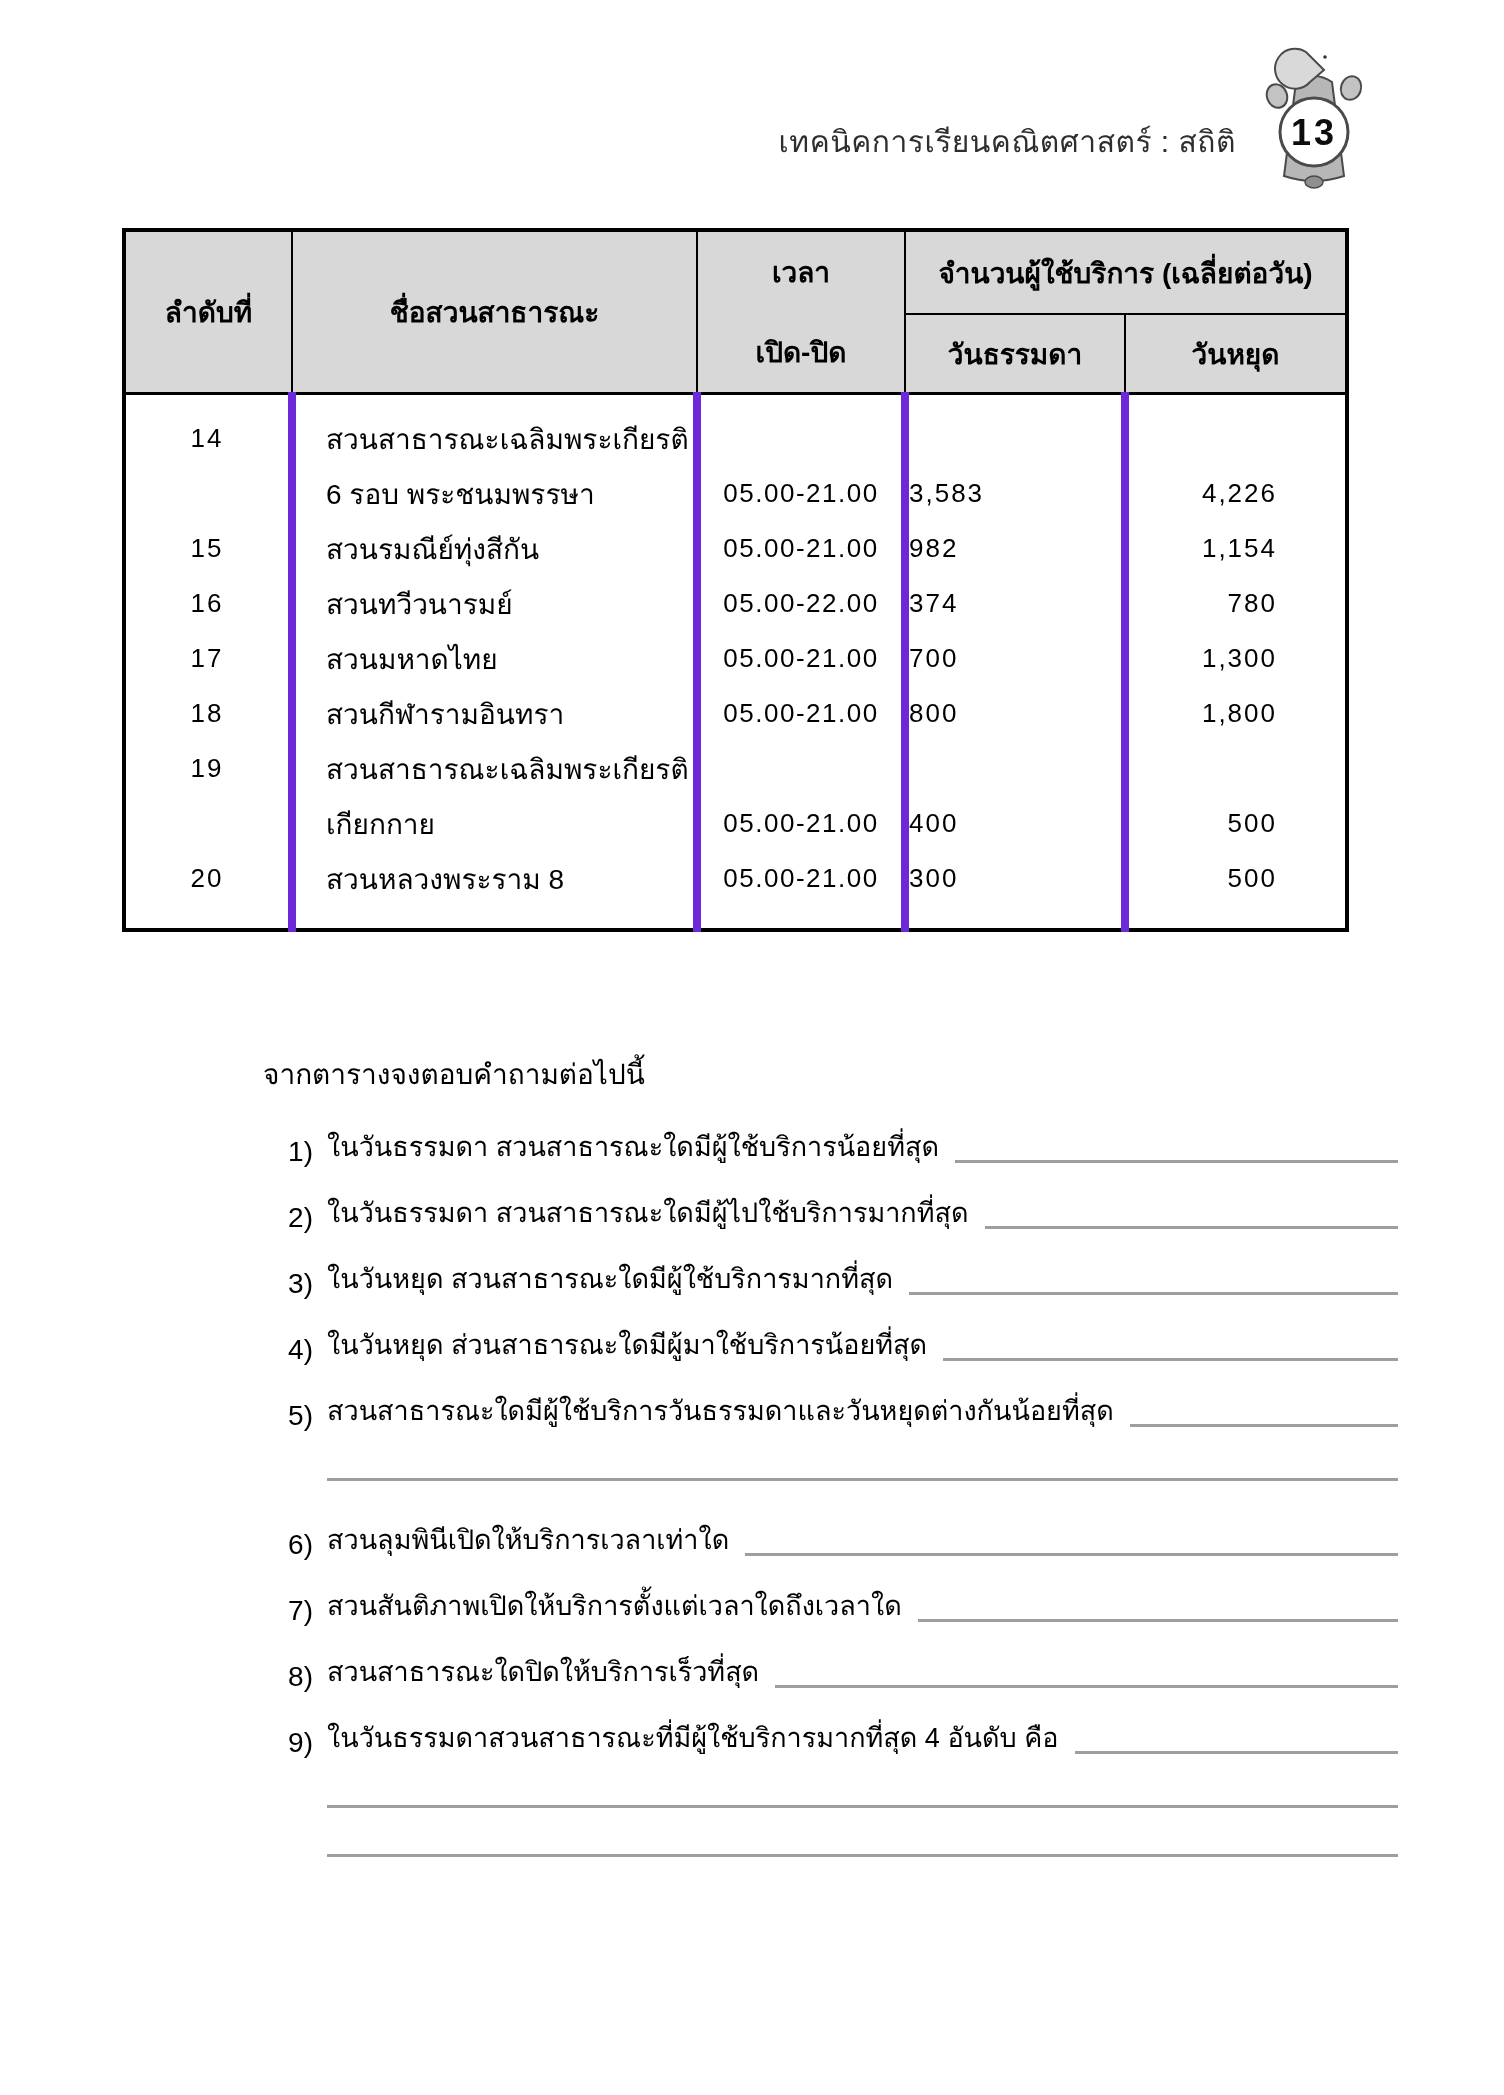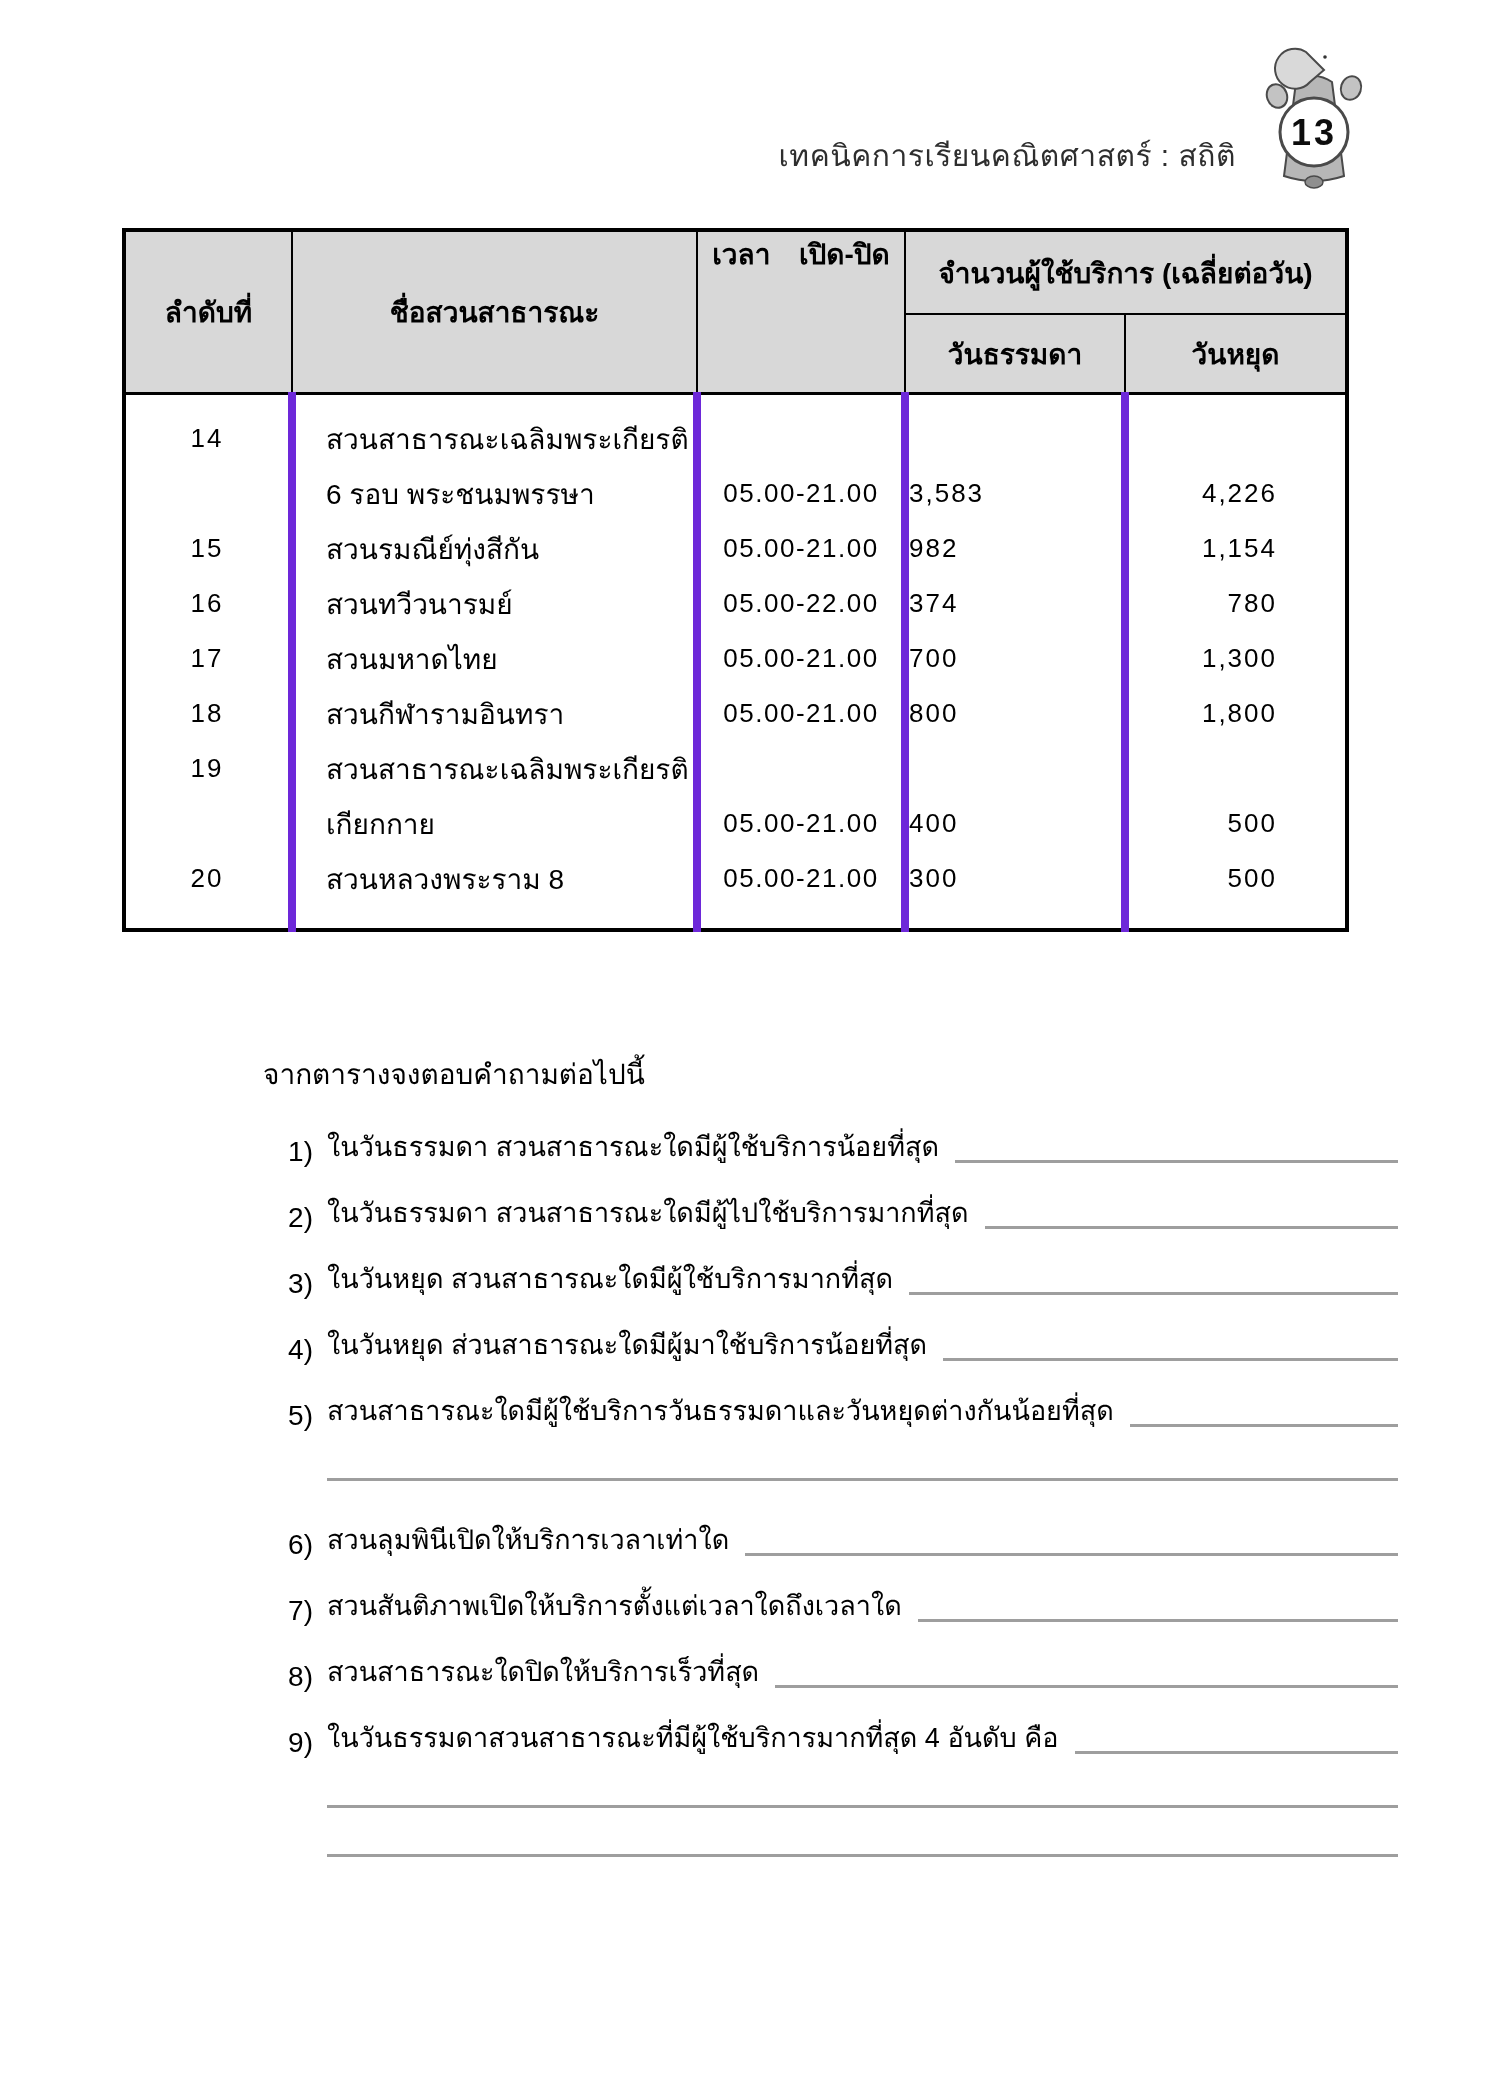--- a/index.html
+++ b/index.html
@@ -7,21 +7,21 @@
     position:relative;
     width:1504px; height:2095px;
     background:#ffffff;
     font-family:"Liberation Sans", sans-serif;
     color:#000;
     overflow:hidden;
   }
 
   
   .header-title {
-    position:absolute; top:132px; right:268px;
+    position:absolute; top:118px; right:268px;
     font-size:30px; color:#2e2e2e; letter-spacing:0.5px;
     white-space:nowrap;
   }
   .mascot { position:absolute; top:44px; right:138px; width:104px; height:148px; }
 
   
   .table-wrap { position:absolute; top:228px; left:122px; }
   table.parks {
     border-collapse:collapse; table-layout:fixed;
     width:1223px; border:4px solid #000;
@@ -29,21 +29,21 @@
   col.c-no{width:168px} col.c-name{width:405px} col.c-time{width:208px}
   col.c-wd{width:220px} col.c-hd{width:222px}
 
   thead th {
     background:#d8d8d8; border:2px solid #000;
     font-weight:bold; font-size:28px; text-align:center; padding:0;
   }
   thead tr.h1 { height:74px; }
   thead tr.h2 { height:70px; }
   thead th.sep-bottom { border-bottom:3px solid #000; }
-  .time-head { display:flex; flex-direction:row; justify-content:space-around; height:160px; }
+  .time-head { display:flex; flex-direction:column; justify-content:space-around; height:160px; }
 
   tbody td {
     border:none; border-left:8px solid #6d28d9;
     font-size:26px; height:55px; vertical-align:middle; padding:0;
     letter-spacing:1px;
   }
   tbody td:first-child { border-left:none; }
   tbody tr.spacer-top td { height:16px; }
   tbody tr.spacer-bottom td { height:22px; }
   td.td-no   { text-align:center; letter-spacing:2px; }

